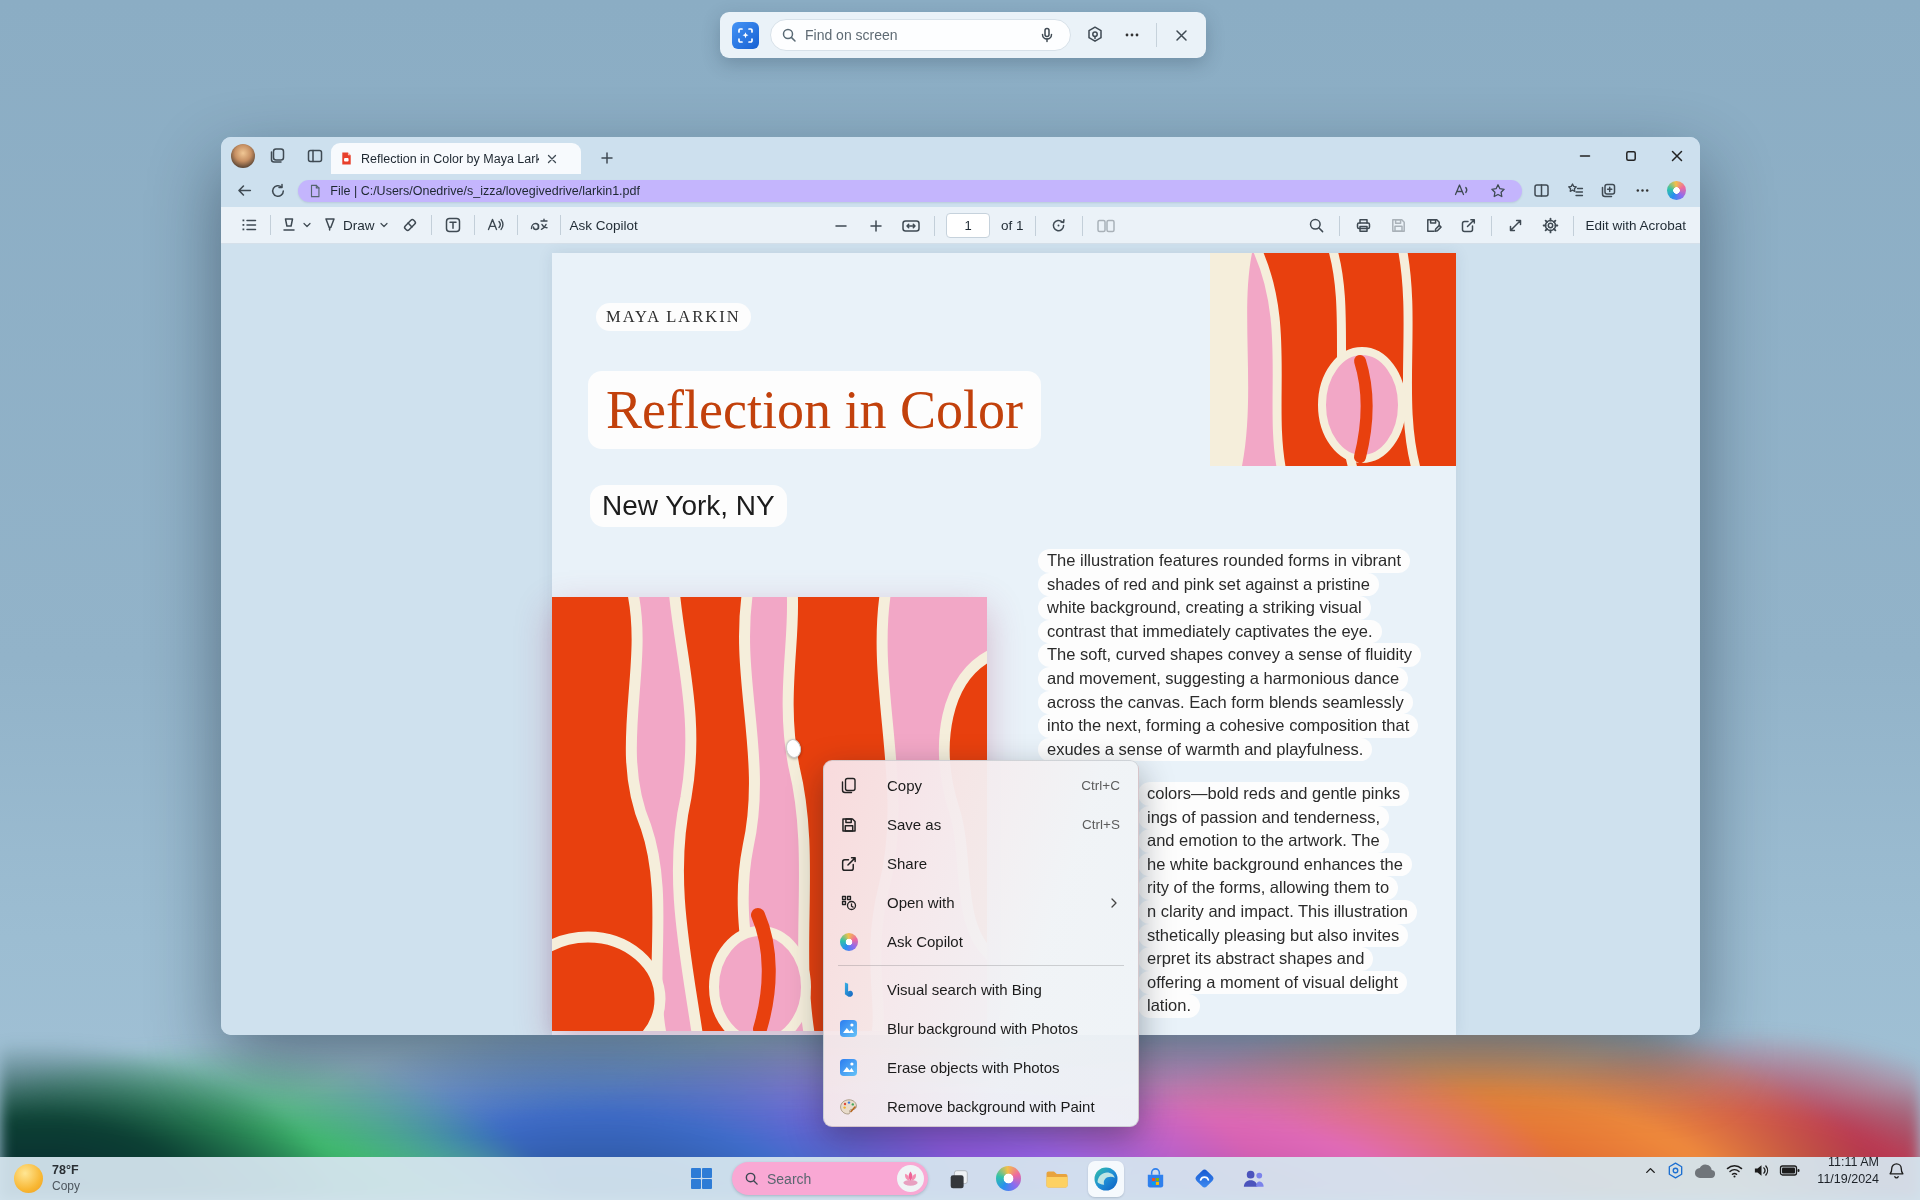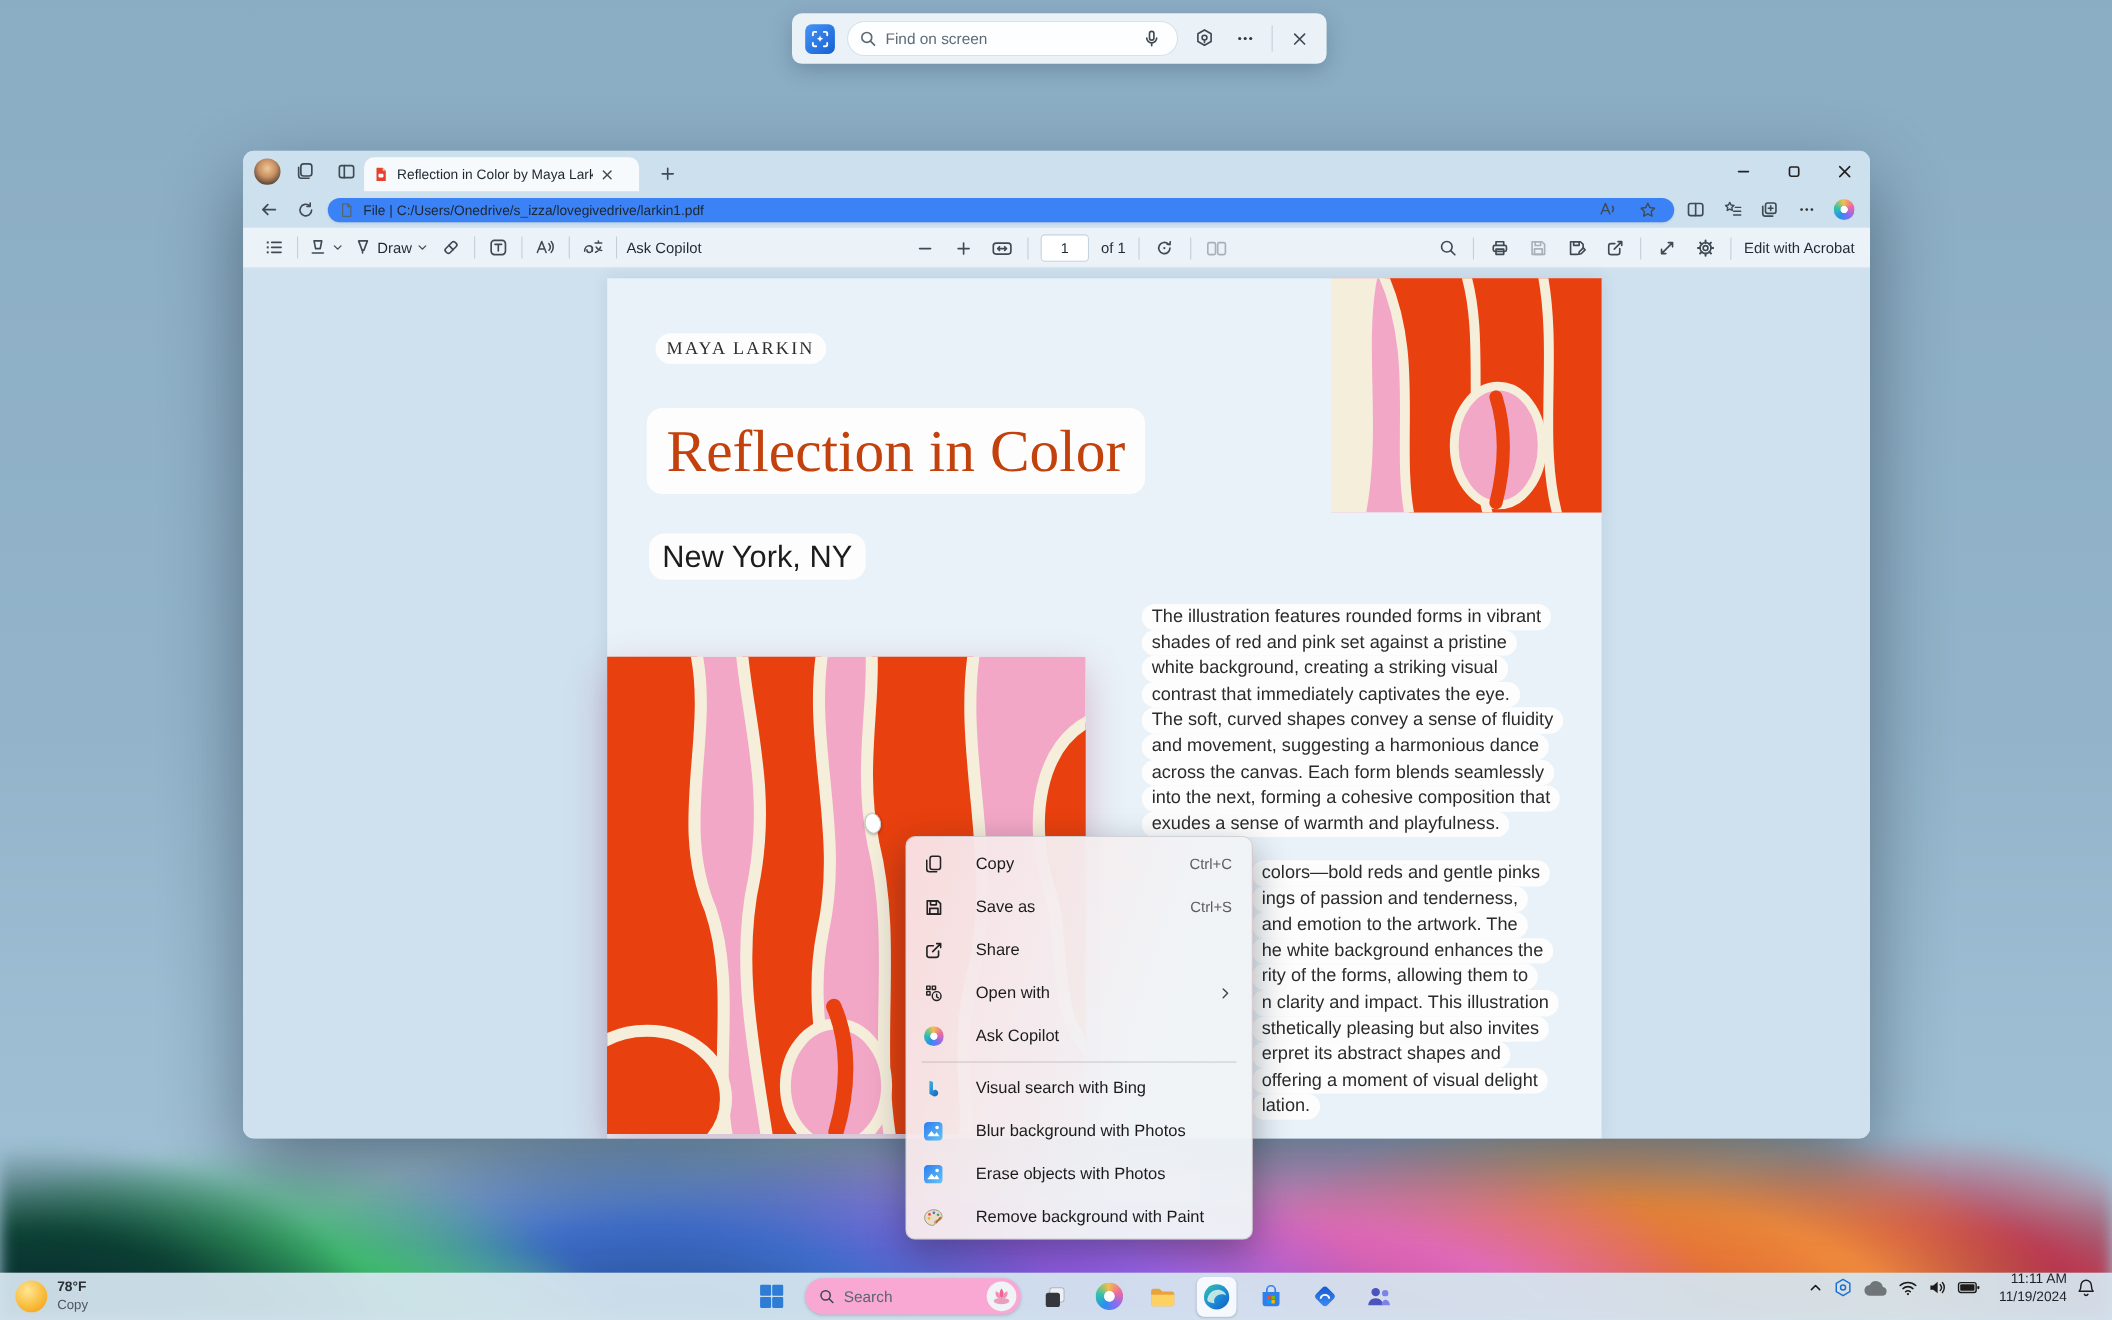--- a/index.html
+++ b/index.html
@@ -50,21 +50,21 @@
   .tab { position:absolute; left:110px; top:6px; width:250px; height:31px; background:#f7fafd;
     border-radius:9px 9px 0 0; display:flex; align-items:center; padding:0 8px; gap:7px; }
   .tab-title { font-size:12.5px; color:#1d2730; white-space:nowrap; overflow:hidden; width:178px; }
   .newtab { position:absolute; left:372px; top:8px; width:28px; height:26px; display:flex; align-items:center; justify-content:center; border-radius:5px; }
   .wincontrols { position:absolute; right:0; top:0; height:37px; display:flex; }
   .wc { width:46px; height:37px; display:flex; align-items:center; justify-content:center; }
 
   .addressbar { position:absolute; left:0; top:37px; right:0; height:33px; background:#cde0ee;
     display:flex; align-items:center; padding:0 10px; gap:6px; }
   .ab-btn { width:28px; height:26px; display:flex; align-items:center; justify-content:center; border-radius:5px; }
-  .url-pill { height:22px; width:1238px; background:#3b82f6; border-radius:13px; display:flex; align-items:center;
+  .url-pill { height:22px; width:1238px; background:#c4b5fd; border-radius:13px; display:flex; align-items:center;
     padding:0 10px; gap:8px; box-shadow:0 1px 2px rgba(40,60,80,.12); }
   .url-text { font-size:12.5px; color:#1d2730; white-space:nowrap; overflow:hidden; flex:1; }
 
   .pdftoolbar { position:absolute; left:0; top:70px; right:0; height:37px; background:#ebf2f8;
     border-bottom:1px solid #d5e0ea; display:flex; align-items:center; font-size:13.5px; }
   .pt-left { display:flex; align-items:center; gap:9px; padding-left:16px; }
   .pt-center { position:absolute; left:608px; top:0; height:37px; display:flex; align-items:center; gap:11px; }
   .pt-right { position:absolute; right:14px; top:0; height:37px; display:flex; align-items:center; gap:11px; }
   .pt-div { width:1px; height:20px; background:#c3cfd9; }
   .pt-btn { display:flex; align-items:center; justify-content:center; min-width:24px; height:28px; border-radius:5px; gap:4px; }

